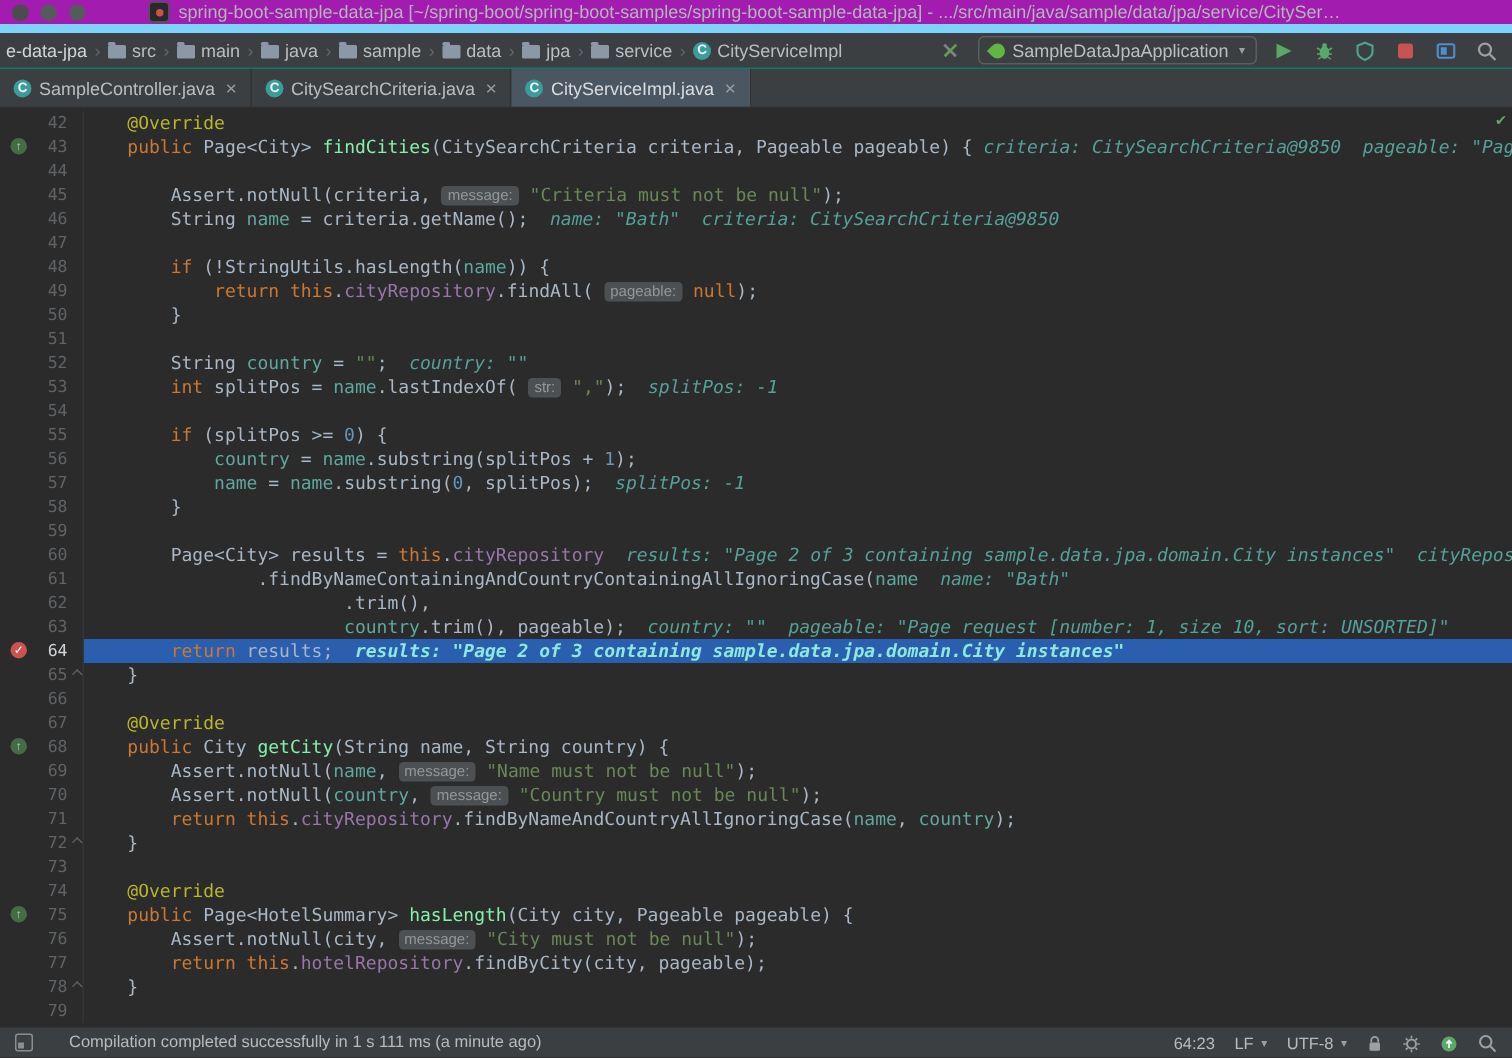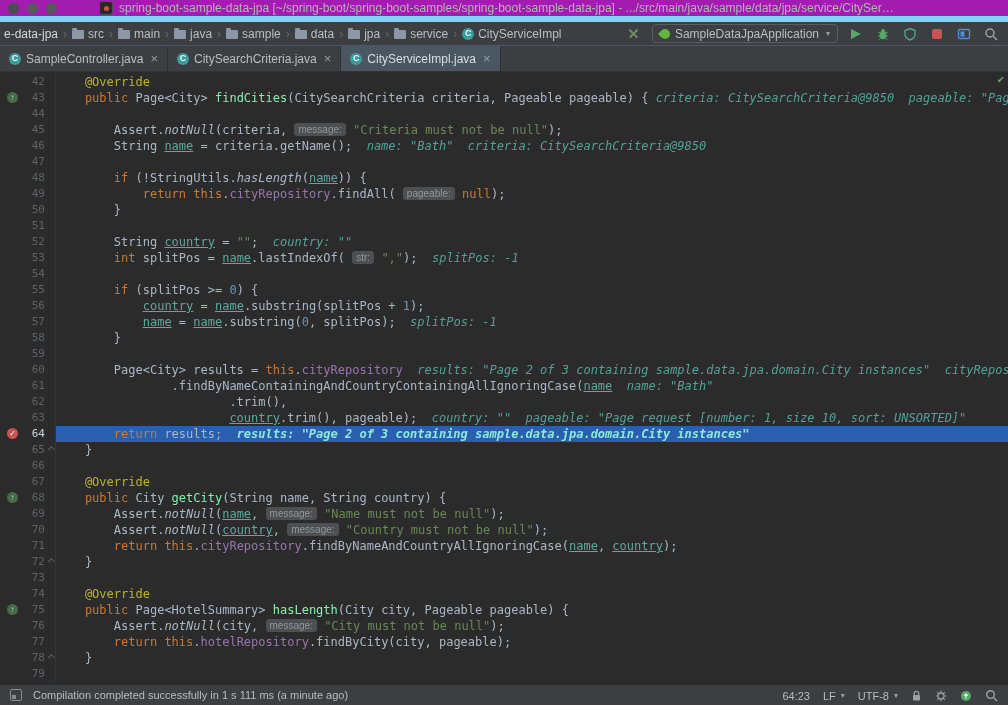--- a/index.html
+++ b/index.html
@@ -52,29 +52,29 @@
 .fold-end{position:absolute;left:1px;top:5px;width:5px;height:5px;border-left:1px solid #5d6063;border-top:1px solid #5d6063;transform:rotate(45deg)}
 .editor-check{position:absolute;top:2px;right:4px;color:#62A862;font-size:11px;line-height:12px}
 
 
 .tk-p{color:#A9B7C6}
 .tk-k{color:#CC7832}
 .tk-ann{color:#BBB529}
 .tk-str{color:#6A8759}
 .tk-num{color:#6897BB}
 .tk-m{color:#86efac;font-weight:normal}
-.tk-it{color:#A9B7C6;font-style:italic}
+.tk-it{color:#A9B7C6;}
 .tk-f{color:#9876AA}
-.tk-v{color:#5FA8A0;text-decoration:underline}
+.tk-v{color:#5FA8A0;}
 .tk-h{color:#56A09A;font-style:italic}
 .tk-hb{color:#8BE9DD;font-style:italic;font-weight:bold}
 .tk-c{display:inline-block;background:#4C5052;color:#939799;font-size:10px;font-family:"Liberation Sans",sans-serif;border-radius:3px;padding:0 4px;line-height:13px;position:relative;top:-1px}
 
 
-.statusbar{height:21px;flex:none;background:#3c3f41;border-top:1px solid #292b2d;display:flex;align-items:center;padding:0 10px;font-size:11px;color:#b8bbbd;gap:11px;white-space:nowrap}
+.statusbar{height:21px;flex:none;background:#3c3f41;border-top:1px solid #292b2d;display:flex;align-items:center;padding:0 10px;font-size:11px;color:#b8bbbd;gap:24px;white-space:nowrap}
 .sb-grid{width:12px;height:12px;border:1px solid #8a8d8f;border-radius:2px;position:relative;flex:none;cursor:pointer}
 .sb-grid:after{content:"";position:absolute;left:1px;bottom:1px;width:4px;height:4px;background:#8a8d8f}
 .sb-msg{overflow:hidden}
 .sb-right{margin-left:auto;display:flex;align-items:flex-end;gap:13px}
 .sb-item{display:inline-flex;align-items:center;gap:3px;cursor:pointer}
 .sb-icon{display:inline-flex;align-items:center;cursor:pointer}
 </style>
 </head>
 <body>
 

